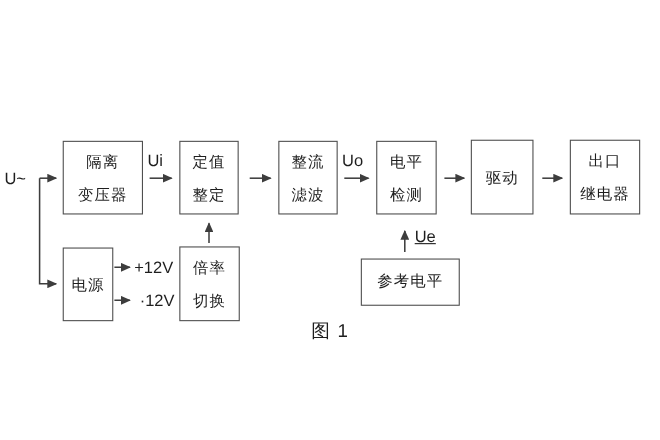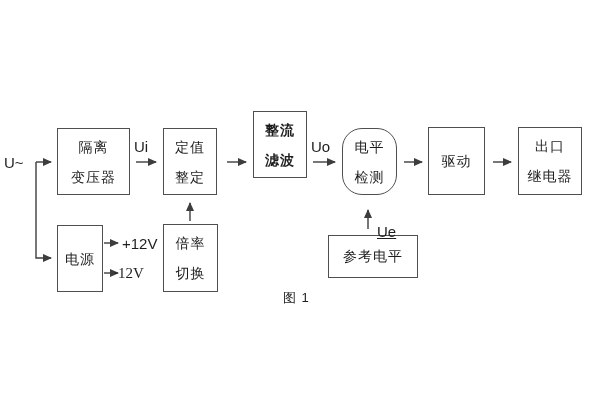--- a/index.html
+++ b/index.html
@@ -9,35 +9,35 @@
   }
   .wires{position:absolute;left:0;top:0;width:600px;height:400px;}
   .box{
     position:absolute;box-sizing:border-box;border:1.5px solid #4f4f4f;background:#ffffff;
     display:flex;flex-direction:column;align-items:center;justify-content:center;
     gap:16px;font-size:14px;letter-spacing:1px;color:#1e1e1e;line-height:1;
   }
   .box span:empty{display:none;}
   .b1{left:57px;top:128px;width:73px;height:67px;}
   .b2{left:163px;top:128px;width:54px;height:67px;}
-  .b3{left:253px;top:111px;width:54px;height:67px;font-weight:bold;}
-  .b4{left:342px;top:128px;width:55px;height:67px;border-radius:20px;}
+  .b3{left:253px;top:128px;width:54px;height:67px;}
+  .b4{left:342px;top:128px;width:55px;height:67px;}
   .b5{left:428px;top:127px;width:57px;height:68px;}
   .b6{left:518px;top:127px;width:64px;height:68px;}
   .b7{left:57px;top:225px;width:46px;height:67px;}
   .b8{left:163px;top:224px;width:55px;height:68px;}
   .b9{left:328px;top:235px;width:90px;height:43px;gap:0;font-family:Liberation Mono, monospace;}
   .lbl{position:absolute;font-size:15px;line-height:1;color:#1e1e1e;white-space:nowrap;text-align:center;}
   .lbl-uin{left:4px;top:155px;}
   .lbl-ui{left:134px;top:139px;}
   .lbl-uo{left:311px;top:139px;}
-  .lbl-ue{left:377px;top:224px;text-decoration:underline;}
+  .lbl-ue{left:377px;top:208px;text-decoration:underline;}
   .lbl-p12{left:122px;top:236px;}
-  .lbl-n12{left:113px;top:266px;font-family:Liberation Serif, serif;}
-  .caption{position:absolute;left:283px;top:289px;font-size:13px;letter-spacing:1px;color:#1e1e1e;}
+  .lbl-n12{left:127px;top:266px;}
+  .caption{position:absolute;left:283px;top:289px;font-size:17px;letter-spacing:1px;color:#1e1e1e;}
 </style>
 </head>
 <body>
 
 <div class="stage">
 
   <svg class="wires" viewBox="0 0 600 400" xmlns="http://www.w3.org/2000/svg">
     <defs>
       <marker id="arr" markerUnits="userSpaceOnUse" markerWidth="9" markerHeight="8" refX="8" refY="4" orient="auto">
         <path d="M0,0 L9,4 L0,8 Z" fill="#3d3d3d"></path>

